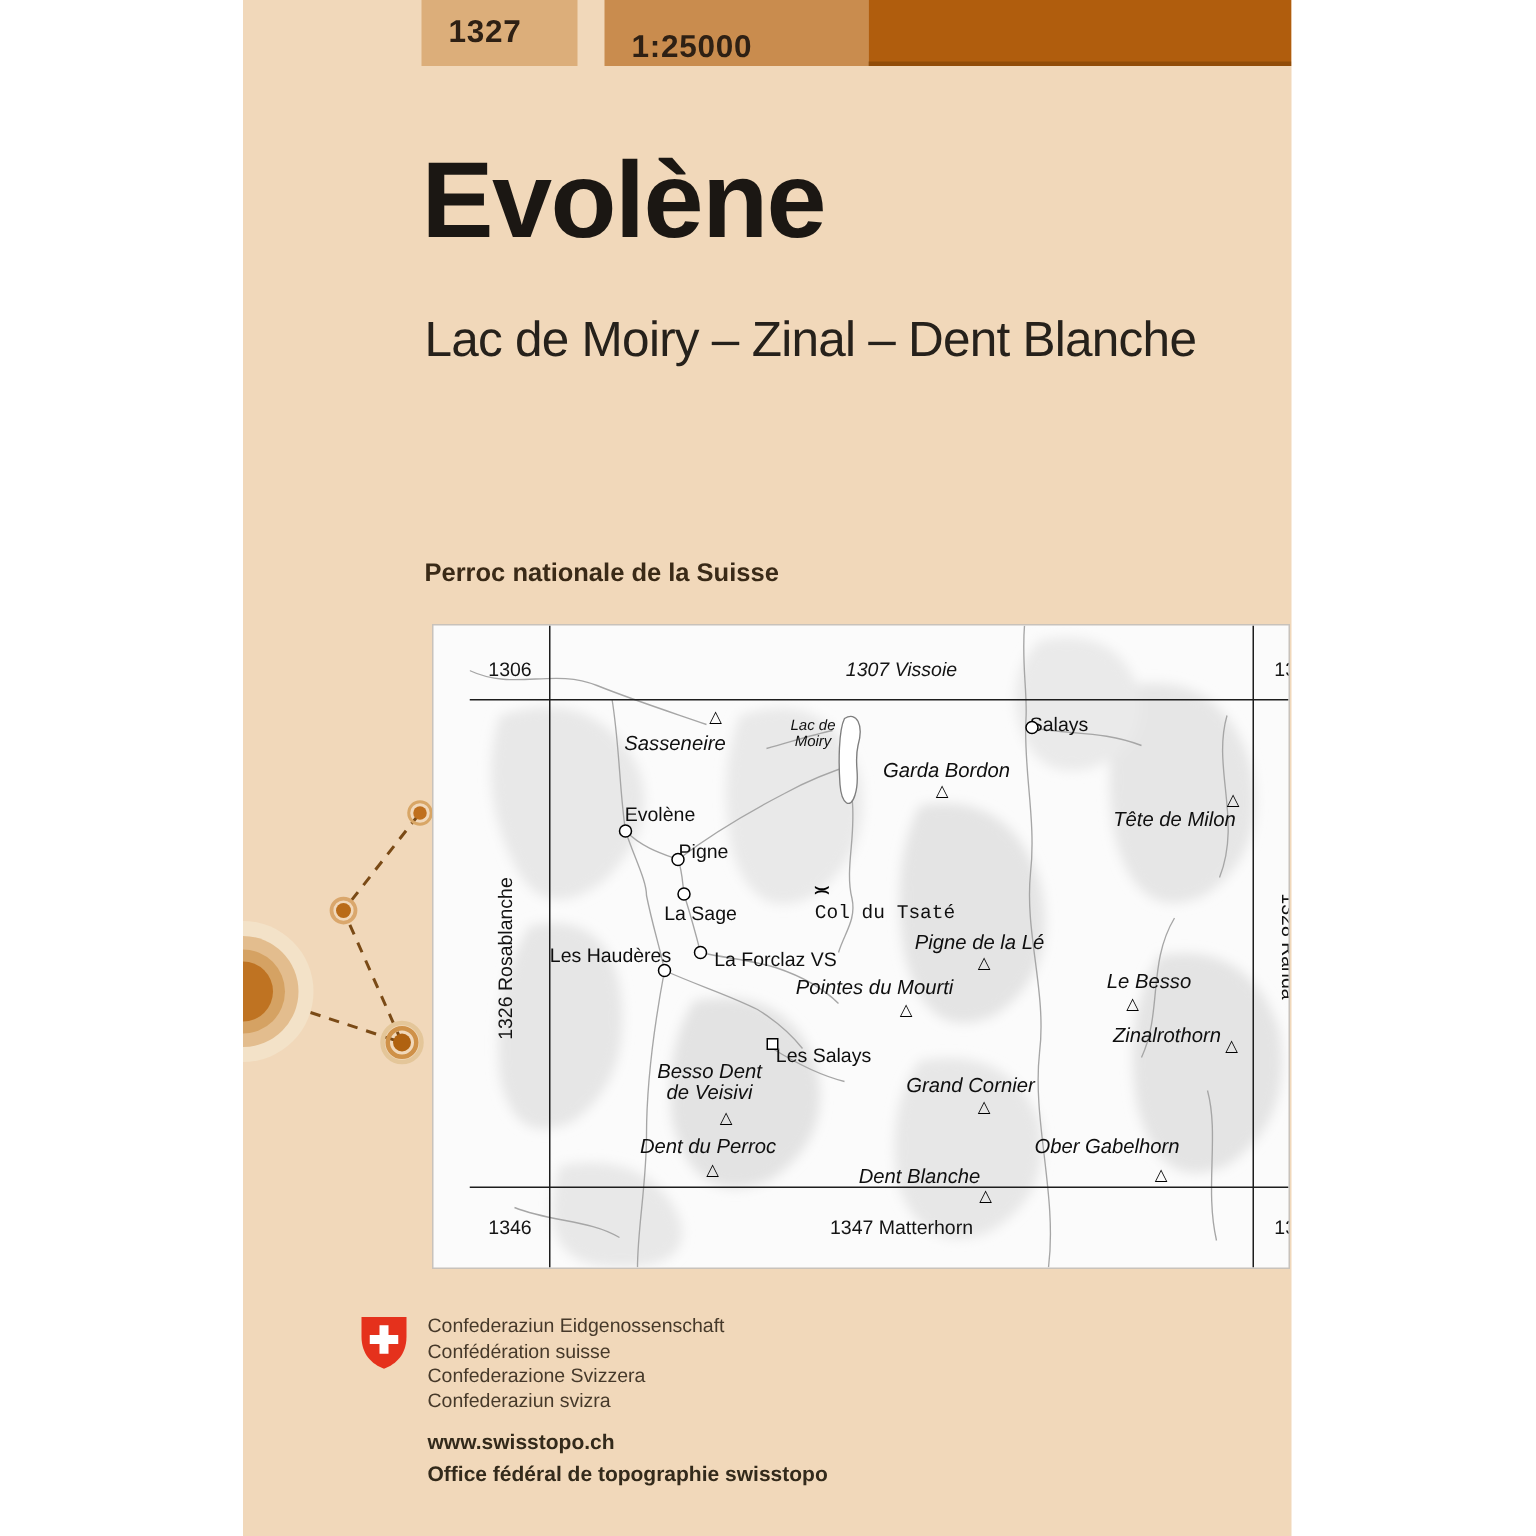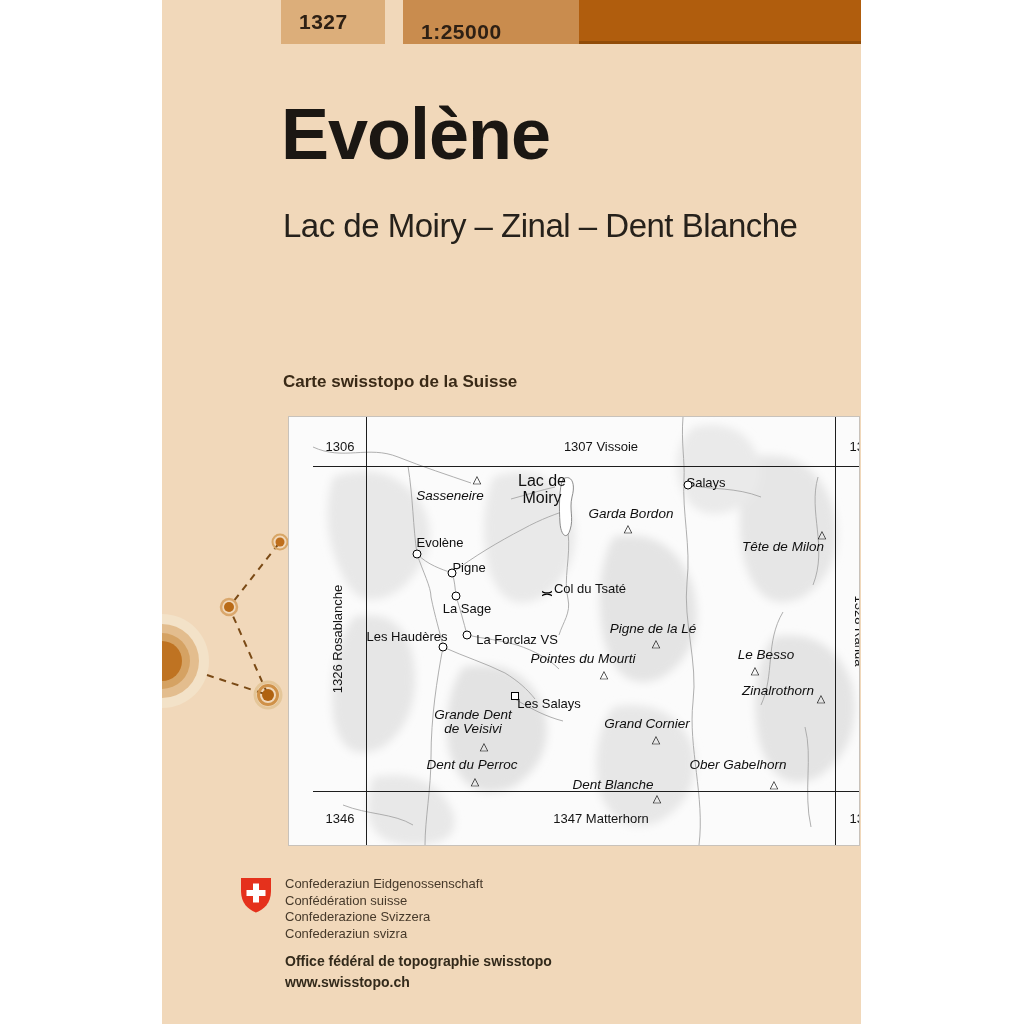--- a/index.html
+++ b/index.html
@@ -19,21 +19,21 @@
   .mapbox{position:absolute;left:126px;top:416px;width:570px;height:428px;background:#fbfbfb;border:1px solid rgba(70,45,20,.28);box-sizing:content-box;}
   .map-inner{position:absolute;inset:0;overflow:hidden;margin-left:24px;}
   .gridline{position:absolute;background:#1d1d1d;}
   .gl-v{top:0;height:100%;width:1px;}
   .gl-h{left:0;width:100%;height:1px;}
   .sheet-label{position:absolute;transform:translate(-50%,-50%);font-size:13px;color:#141414;white-space:nowrap;}
   .sheet-side-left{transform:translate(-50%,-50%) rotate(-90deg);}
   .sheet-side-right{transform:translate(-50%,-50%) rotate(90deg);}
   .feat-label{position:absolute;transform:translate(-50%,-50%);font-size:13px;color:#0f0f0f;white-space:nowrap;text-align:center;line-height:1.05;}
   .feat-peak{font-style:italic;font-size:13.5px;}
-  .feat-lake{font-size:16px;}
+  .feat-lake{font-style:italic;font-size:10px;}
   .marker{position:absolute;transform:translate(-50%,-50%);}
   .mk-circle{width:9px;height:9px;border:1.6px solid #000;border-radius:50%;background:#fff;box-sizing:border-box;}
   .mk-square{width:8px;height:8px;border:1.6px solid #000;background:#fff;box-sizing:border-box;}
   .mk-triangle{font-size:11px;color:#000;line-height:1;background:transparent;}
   .mk-pass{font-size:10px;color:#000;line-height:1;transform:translate(-50%,-50%) rotate(90deg);letter-spacing:-1px;font-weight:bold;}
   
   .ring{position:absolute;border-radius:50%;}
   
   .coa{position:absolute;left:78px;top:877px;width:32px;height:36px;}
   .conf-lines{position:absolute;left:123px;top:876px;font-size:13px;line-height:16.5px;color:#46392a;}
@@ -47,21 +47,21 @@
   <div class="hdr-box hdr-num" style="background: rgb(220, 174, 122);">
     <span>1327</span>
   </div>
   <div class="hdr-box hdr-scale" style="background: rgb(201, 140, 78); align-items: flex-end;">
     <span>1:25000</span>
   </div>
   <div class="hdr-box hdr-dark" style="background: rgb(176, 93, 13);"></div>
 
   <div class="title">Evolène</div>
   <div class="subtitle">Lac de Moiry – Zinal – Dent Blanche</div>
-  <div class="series">Carte swisstopo de la Suisse</div>
+  <div class="series">Perroc nationale de la Suisse</div>
 
   <div>
     <div class="ring" style="left:-47px;top:614px;width:94px;height:94px;background:#f3e2c8;"></div>
     <div class="ring" style="left:-37px;top:624px;width:74px;height:74px;background:#e3bd8e;"></div>
     <div class="ring" style="left:-28px;top:633px;width:56px;height:56px;background:#d5a263;"></div>
     <div class="ring" style="left:-20px;top:641px;width:40px;height:40px;background:#bf7322;"></div>
   </div>
   <svg width="699" height="1024" style="position:absolute;left:0;top:0;pointer-events:none;">
     <path d="M45,675 L106,695 L67,607 L118,542" fill="none" stroke="#7a4a16" stroke-width="2" stroke-dasharray="7 6"></path>
     <circle cx="118" cy="542" r="7.5" fill="none" stroke="#d8a666" stroke-width="2"></circle>
@@ -115,21 +115,21 @@
 
         <path d="M250,62 C258,57 263,66 259,80 C256,93 261,101 257,113 C254,123 248,119 247,106 C246,92 246,70 250,62 Z" fill="#ffffff" stroke="#7e7e7e" stroke-width="0.9"></path>
       </svg>
 
       <div class="gridline gl-v" style="left:53px;"></div>
       <div class="gridline gl-v" style="left:522px;"></div>
       <div class="gridline gl-h" style="top:49px;"></div>
       <div class="gridline gl-h" style="top:374px;"></div>
 
       <div class="sheet-label" style="left:27px;top:29px;">1306</div>
-      <div class="sheet-label" style="left:288px;top:29px;">1307 Vissoie</div>
+      <div class="sheet-label" style="left:288px;top:29px;font-style:italic;">1307 Vissoie</div>
       <div class="sheet-label" style="left:551px;top:29px;">1308</div>
       <div class="sheet-label sheet-side-left" style="left:24px;top:222px;">1326 Rosablanche</div>
       <div class="sheet-label sheet-side-right" style="left:546px;top:214px;">1328 Randa</div>
       <div class="sheet-label" style="left:27px;top:401px;">1346</div>
       <div class="sheet-label" style="left:288px;top:401px;">1347 Matterhorn</div>
       <div class="sheet-label" style="left:551px;top:401px;">1348</div>
 
       <div id="map-features">
           <div class="feat-label feat-peak" style="left: 137px; top: 79px; font-style: italic;">
             <span style="display: block;">Sasseneire</span>
@@ -156,21 +156,21 @@
           </div>
           <div class="marker mk-circle" style="left: 104px; top: 137px;"></div>
           <div class="feat-label" style="left: 156px; top: 151px;">
             <span style="display: block;">Pigne</span>
           </div>
           <div class="marker mk-circle" style="left: 139px; top: 156px;"></div>
           <div class="feat-label" style="left: 154px; top: 192px;">
             <span style="display: block;">La Sage</span>
           </div>
           <div class="marker mk-circle" style="left: 143px; top: 179px;"></div>
-          <div class="feat-label" style="left: 277px; top: 172px;">
+          <div class="feat-label" style="left: 277px; top: 192px; font-family: Liberation Mono, monospace;">
             <span style="display: block;">Col du Tsaté</span>
           </div>
           <div class="marker mk-pass" style="left: 234px; top: 176px;">)(</div>
           <div class="feat-label" style="left: 94px; top: 220px;">
             <span style="display: block;">Les Haudères</span>
           </div>
           <div class="marker mk-circle" style="left: 130px; top: 230px;"></div>
           <div class="feat-label" style="left: 204px; top: 223px;">
             <span style="display: block;">La Forclaz VS</span>
           </div>
@@ -189,21 +189,21 @@
           <div class="marker mk-triangle" style="left: 291px; top: 257px;">△</div>
           <div class="feat-label" style="left: 236px; top: 287px;">
             <span style="display: block;">Les Salays</span>
           </div>
           <div class="marker mk-square" style="left: 202px; top: 279px;"></div>
           <div class="feat-label feat-peak" style="left: 465px; top: 274px;">
             <span style="display: block;">Zinalrothorn</span>
           </div>
           <div class="marker mk-triangle" style="left: 508px; top: 281px;">△</div>
           <div class="feat-label feat-peak" style="left: 160px; top: 305px;">
-            <span style="display: block;">Grande Dent</span>
+            <span style="display: block;">Besso Dent</span>
             <span style="display: block;">de Veisivi</span>
           </div>
           <div class="marker mk-triangle" style="left: 171px; top: 329px;">△</div>
           <div class="feat-label feat-peak" style="left: 334px; top: 307px;">
             <span style="display: block;">Grand Cornier</span>
           </div>
           <div class="marker mk-triangle" style="left: 343px; top: 322px;">△</div>
           <div class="feat-label feat-peak" style="left: 159px; top: 348px;">
             <span style="display: block;">Dent du Perroc</span>
           </div>
@@ -225,17 +225,17 @@
     <rect x="13" y="6.5" width="6" height="19" fill="#ffffff"></rect>
     <rect x="6.5" y="13" width="19" height="6" fill="#ffffff"></rect>
   </svg>
   <div class="conf-lines" id="conf-lines">
       <div>Confederaziun Eidgenossenschaft</div>
       <div>Confédération suisse</div>
       <div>Confederazione Svizzera</div>
       <div>Confederaziun svizra</div>
     </div>
   <div class="pub-lines" id="pub-lines">
+      <div>www.swisstopo.ch</div>
       <div>Office fédéral de topographie swisstopo</div>
-      <div>www.swisstopo.ch</div>
     </div>
 
 </div>
 
 </body></html>

